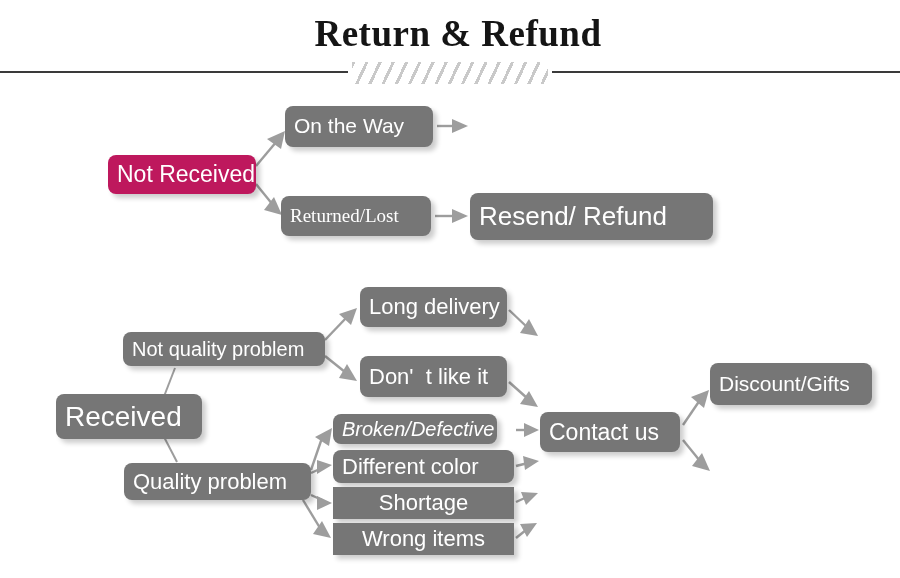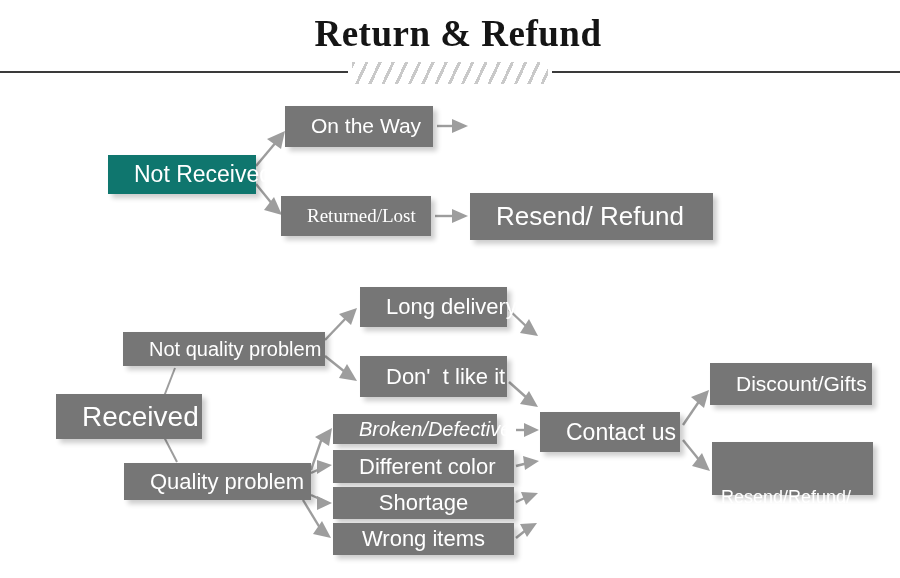--- a/index.html
+++ b/index.html
@@ -64,21 +64,21 @@
     color: #ffffff;
     box-sizing: border-box;
     display: flex;
     align-items: center;
     box-shadow: 4px 4px 5px rgba(0,0,0,0.20);
     white-space: pre;
     line-height: 1.05;
     z-index: 3;
   }
   .node.center { justify-content: center; }
-  .node.leftal { justify-content: flex-start; padding-left: 26px; }
+  .node.leftal { justify-content: flex-start; padding-left: 9px; border-radius: 8px; }
   .node.two-line {
     display: block;
     padding: 5px 0 0 9px;
     line-height: 1.12;
   }
 
   
   #wires {
     position: absolute;
     left: 0; top: 0;
@@ -165,21 +165,21 @@
     <line class="wire" x1="516" y1="538" x2="526" y2="530" style="stroke: rgb(157, 157, 157);"></line>
     <polygon class="head" points="537,523 527,537 520,524" style="fill: rgb(157, 157, 157);"></polygon>
 
     <line class="wire" x1="683" y1="425" x2="700" y2="400" style="stroke: rgb(157, 157, 157);"></line>
     <polygon class="head" points="709,390 704,408 691,397" style="fill: rgb(157, 157, 157);"></polygon>
 
     <line class="wire" x1="683" y1="440" x2="700" y2="461" style="stroke: rgb(157, 157, 157);"></line>
     <polygon class="head" points="710,471 692,466 702,453" style="fill: rgb(157, 157, 157);"></polygon>
   </svg>
 
-  <div class="node leftal" style="left: 108px; top: 155px; width: 148px; height: 39px; font-size: 23px; background: #0f766e; color: rgb(255, 255, 255);">Not Received</div>
+  <div class="node leftal" style="left: 108px; top: 155px; width: 148px; height: 39px; font-size: 23px; background: #be185d; color: rgb(255, 255, 255);">Not Received</div>
 
   <div class="node leftal" style="left: 285px; top: 106px; width: 148px; height: 41px; font-size: 21px; background: rgb(118, 118, 118); color: rgb(255, 255, 255);">On the Way</div>
 
 
   <div class="node leftal" style="left: 281px; top: 196px; width: 150px; height: 40px; font-size: 19px; background: rgb(118, 118, 118); color: rgb(255, 255, 255); font-family: Liberation Serif, serif;">Returned/Lost</div>
 
   <div class="node leftal" style="left: 470px; top: 193px; width: 243px; height: 47px; font-size: 26px; background: rgb(118, 118, 118); color: rgb(255, 255, 255);">Resend/ Refund</div>
 
   <div class="node leftal" style="left: 32px; top: 394px; width: 146px; height: 45px; font-size: 28px; background: rgb(118, 118, 118); color: rgb(255, 255, 255); margin-left: 24px;">Received</div>
 
@@ -196,18 +196,14 @@
   <div class="node leftal" style="left: 333px; top: 450px; width: 181px; height: 33px; font-size: 22px; background: rgb(118, 118, 118); color: rgb(255, 255, 255);">Different color</div>
 
   <div class="node center" style="left: 333px; top: 487px; width: 181px; height: 32px; font-size: 22px; background: rgb(118, 118, 118); color: rgb(255, 255, 255);">Shortage</div>
 
   <div class="node center" style="left: 333px; top: 523px; width: 181px; height: 32px; font-size: 22px; background: rgb(118, 118, 118); color: rgb(255, 255, 255);">Wrong items</div>
 
   <div class="node leftal" style="left: 540px; top: 412px; width: 140px; height: 40px; font-size: 23px; background: rgb(118, 118, 118); color: rgb(255, 255, 255);">Contact us</div>
 
   <div class="node leftal" style="left: 710px; top: 363px; width: 162px; height: 42px; font-size: 21px; background: rgb(118, 118, 118); color: rgb(255, 255, 255);">Discount/Gifts</div>
 
-  <div class="node two-line" style="left: 712px; top: 442px; width: 161px; height: 53px; font-size: 18px; background: rgb(118, 118, 118); color: rgb(255, 255, 255);">
-    <div>Resend/Refund/</div>
-    <div>Discount</div>
-  </div>
 
 </div>
 
 </body></html>

